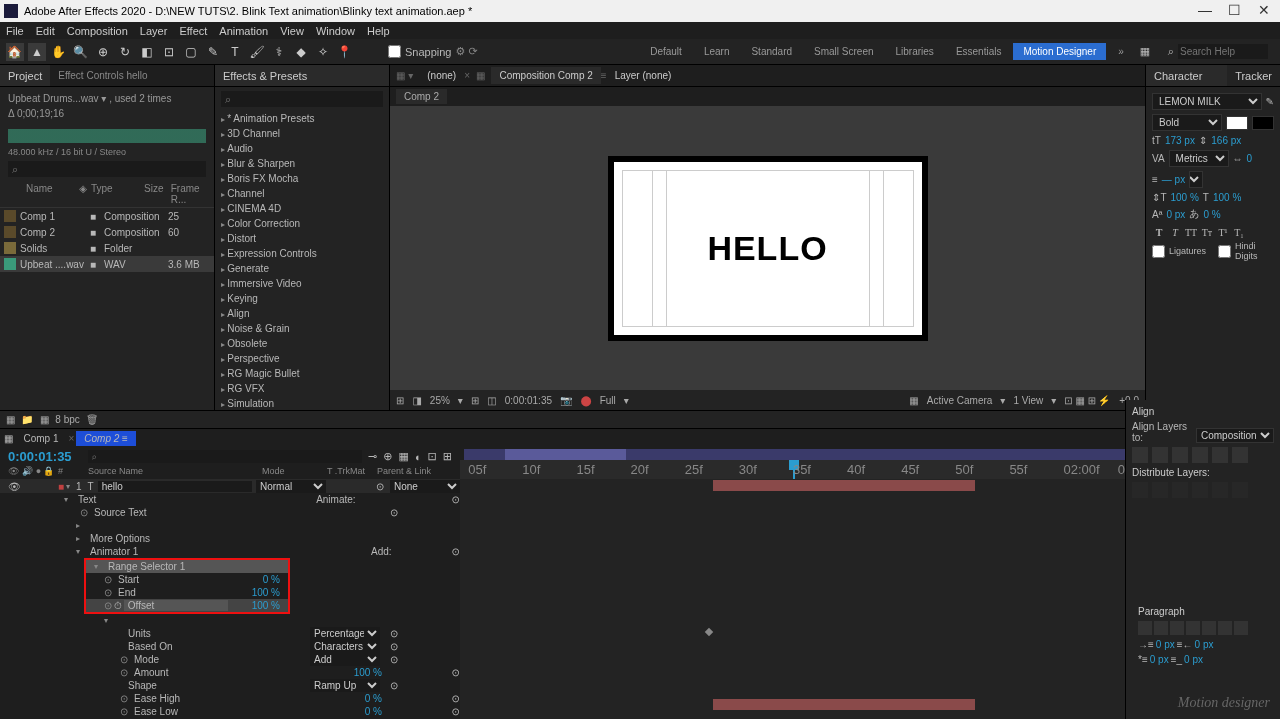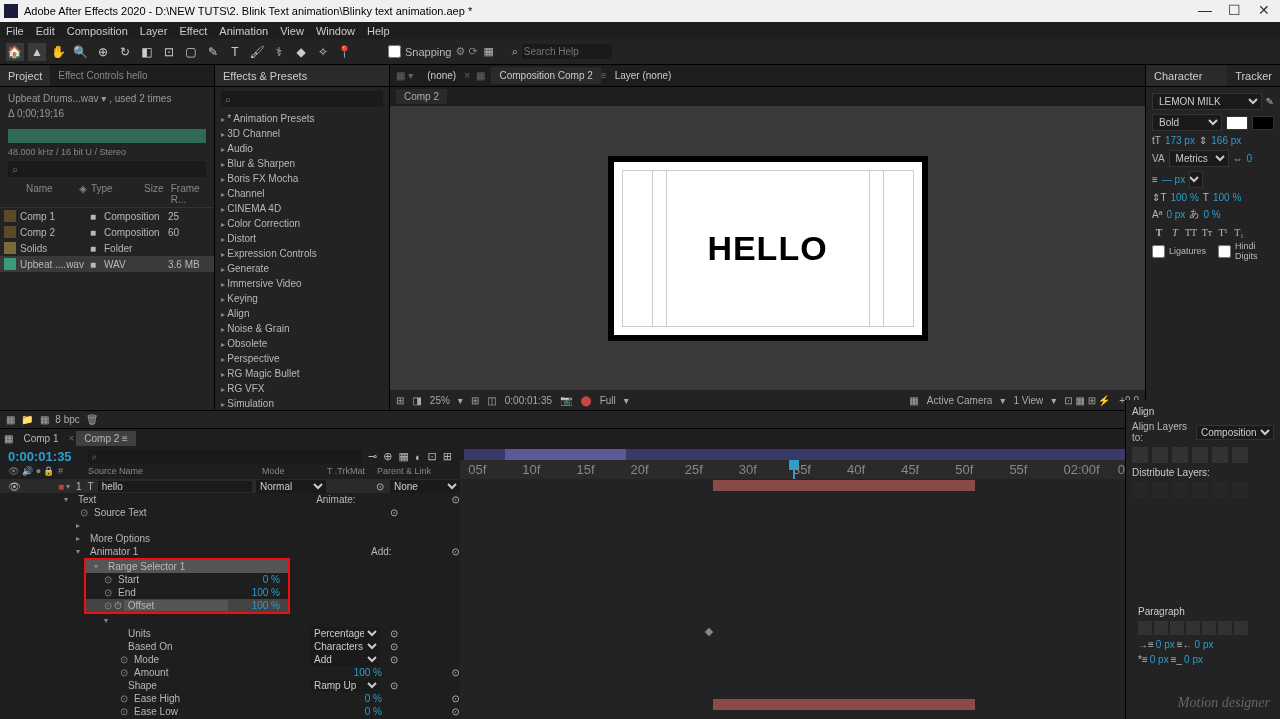--- a/index.html
+++ b/index.html
@@ -82,21 +82,21 @@
 .char-row .swatch { width:22px; height:14px; background:#fff; border:1px solid #333; }
 .char-row .val { color:#2b9dd0; }
 .text-styles { display:flex; gap:2px; }
 .text-styles .ts { width:14px; height:14px; display:flex; align-items:center; justify-content:center; font-size:10px; font-family:serif; cursor:pointer; }
 .ckrow { display:flex; align-items:center; gap:4px; font-size:9px; }
 
 
 .timeline { height:300px; background:#1e1e1e; display:flex; flex-direction:column; border-top:1px solid #000; }
 .tl-tabs { height:18px; display:flex; align-items:center; gap:2px; padding:0 4px; font-size:10px; }
 .tl-tabs .tt { padding:2px 8px; cursor:pointer; }
-.tl-tabs .tt.active { background:#404040; }
+.tl-tabs .tt.active { background:#1d4ed8;font-style:italic; }
 .tl-header { display:flex; height:32px; }
 .tl-left { width:460px; display:flex; flex-direction:column; }
 .tl-time { padding:2px 8px; color:#2b9dd0; font-size:13px; font-weight:bold; }
 .tl-searchrow { display:flex; align-items:center; padding:0 8px; gap:6px; }
 .tl-searchrow input { flex:1; background:#1a1a1a; border:none; color:#ccc; font-size:10px; padding:1px 4px; }
 .tl-right { flex:1; display:flex; flex-direction:column; }
 .tl-ruler { height:20px; background:#2a2a2a; position:relative; display:flex; align-items:flex-end; }
 .tl-ruler .tick { position:absolute; font-size:13px; color:#888; bottom:2px; }
 .tl-playhead { position:absolute; top:0; width:2px; background:#2b9dd0; height:280px; left:40.6%; }
 .tl-playhead::before { content:''; position:absolute; top:0; left:-4px; width:10px; height:10px; background:#2b9dd0; }
@@ -114,21 +114,21 @@
 .highlight-box .tl-prop:first-child { background:#555; }
 .highlight-box .tl-prop.offset { background:#444; }
 .tl-track { flex:1; background:#232323; position:relative; }
 .track-bar { position:absolute; height:11px; background:#8a4a4a; top:1px; left:30.8%; width:32%; }
 .track-bar2 { position:absolute; height:11px; background:#8a4a4a; bottom:2px; left:30.8%; width:32%; }
 .kf { position:absolute; width:6px; height:6px; background:#888; transform:rotate(45deg); }
 
 
 .align-panel { width:155px; position:absolute; right:0; top:400px; bottom:0; background:#232323; border-left:1px solid #000; padding:4px 6px; font-size:10px; }
 .align-panel .hdr { color:#ccc; padding:2px 0; cursor:pointer; }
-.align-panel .row { display:flex; align-items:center; gap:4px; padding:2px 0; }
+.align-panel .row { display:flex; align-items:flex-end; gap:4px; padding:2px 0; }
 .align-panel select { background:#1a1a1a; border:1px solid #333; color:#ccc; font-size:10px; width:80px; }
 .align-btn { width:16px; height:16px; background:#333; cursor:pointer; }
 .watermark { position:absolute; right:10px; bottom:8px; color:#666; font-size:14px; font-style:italic; font-family:cursive; }
 
 
 .proj-footer { height:18px; background:#232323; display:flex; align-items:center; gap:6px; padding:0 6px; font-size:10px; color:#aaa; border-top:1px solid #000; }
 
 .hr-icon { width:14px; height:14px; display:flex; align-items:center; justify-content:center; }
 
 
@@ -176,20 +176,30 @@
   <div class="tool">T</div>
   <div class="tool">🖌</div>
   <div class="tool">⚕</div>
   <div class="tool">◆</div>
   <div class="tool">✧</div>
   <div class="tool">📍</div>
   <div class="snapping">
     <input type="checkbox" style="">
     <span>Snapping</span>
     <span style="color:#888">⚙ ⟳</span>
+  </div>
+  <div class="workspace-tabs">
+    <div class="ws-tab">Default</div>
+    <div class="ws-tab">Learn</div>
+    <div class="ws-tab">Standard</div>
+    <div class="ws-tab">Small Screen</div>
+    <div class="ws-tab">Libraries</div>
+    <div class="ws-tab">Essentials</div>
+    <div class="ws-tab active">Motion Designer</div>
+    <div class="ws-tab">»</div>
   </div>
   <div class="hr-icon">▦</div>
   <div class="search-help">
     <span>⌕</span>
     <input style="background: rgb(26, 26, 26); border: none; color: rgb(204, 204, 204); width: 90px; font-size: 10px; padding: 2px;" placeholder="Search Help">
   </div>
 </div>
 
 <div class="main">
 

